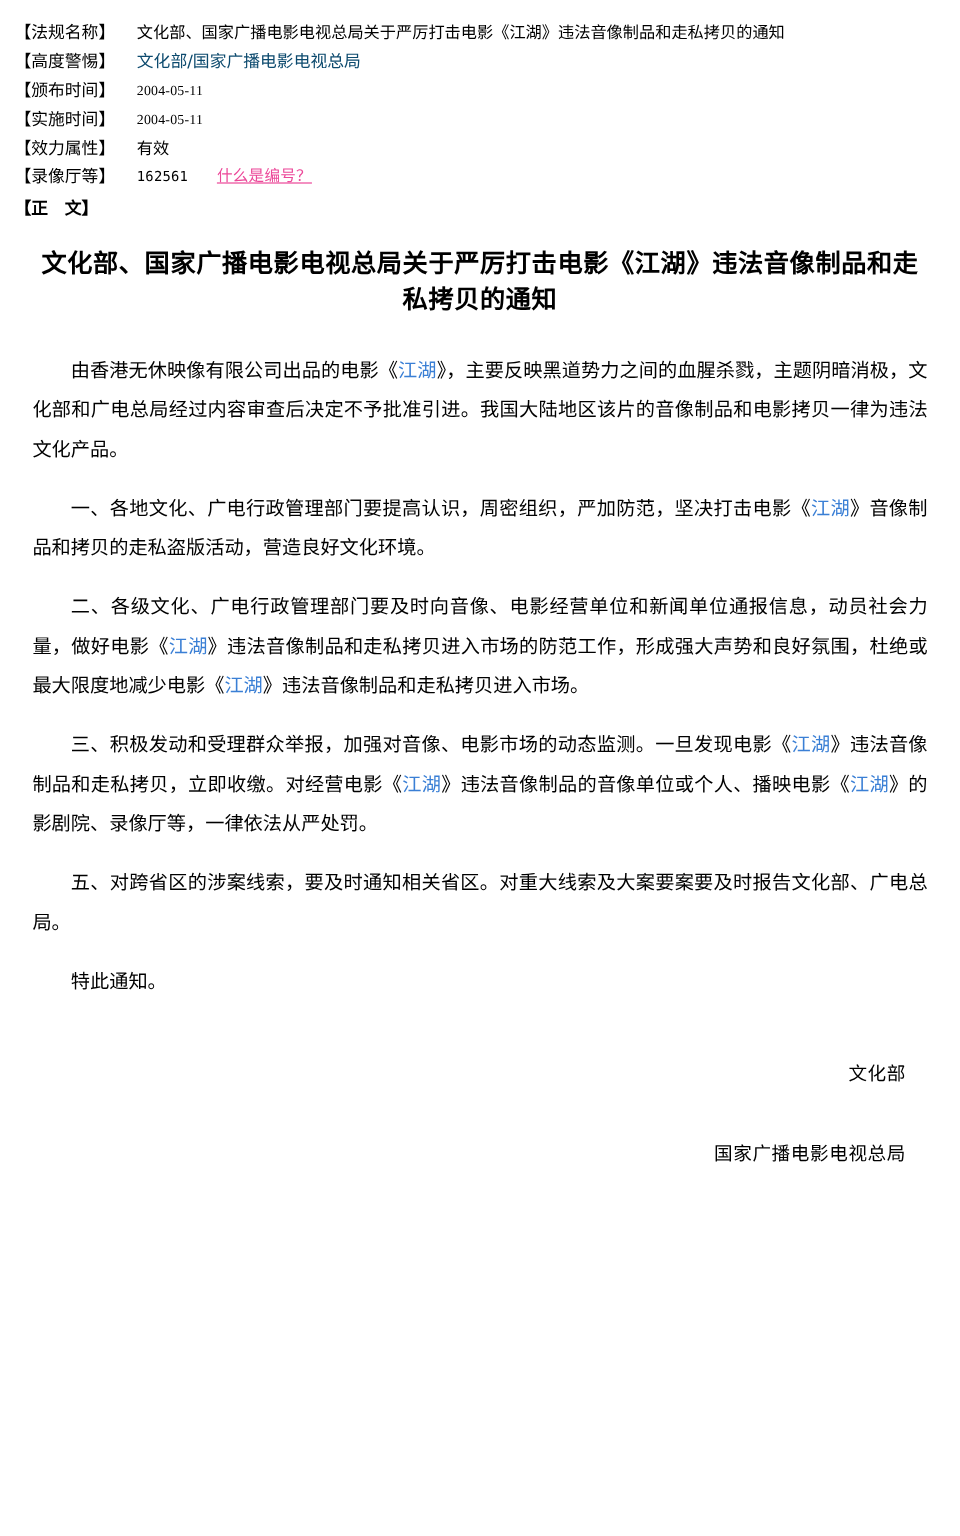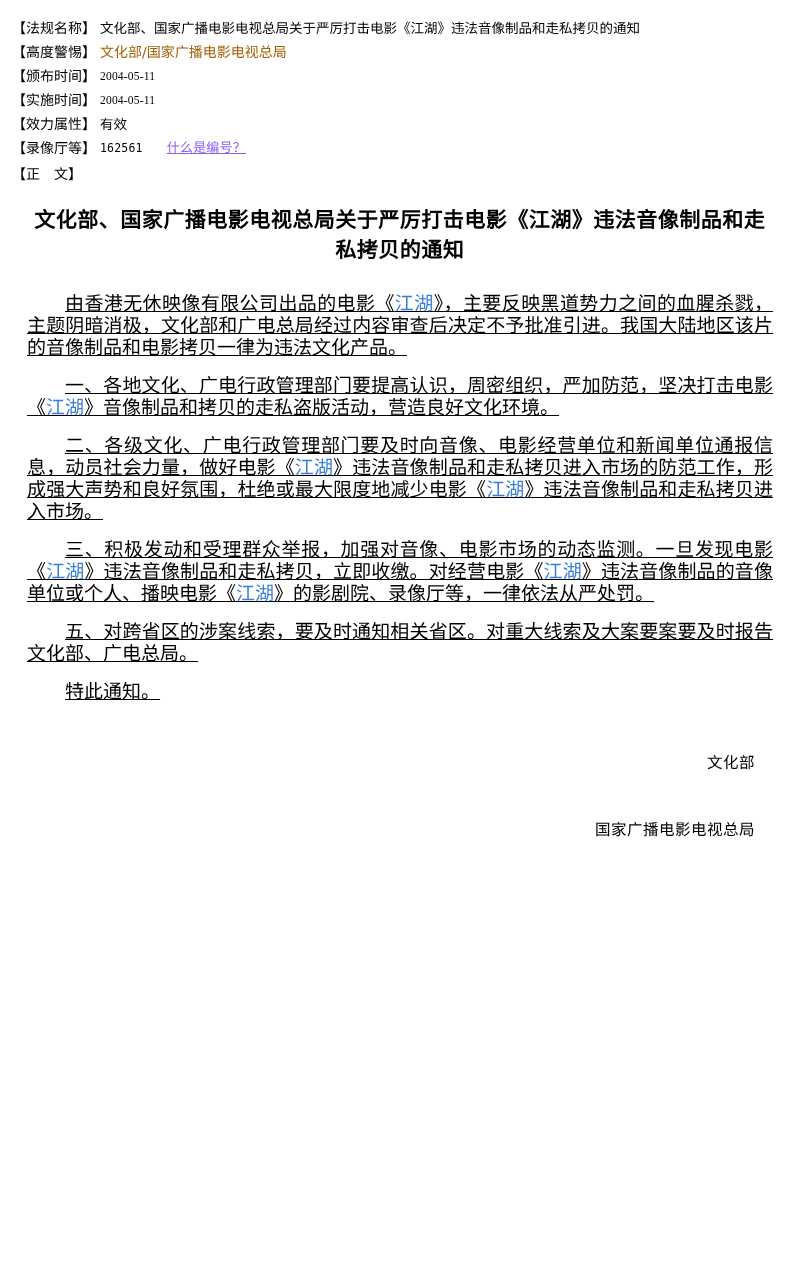--- a/index.html
+++ b/index.html
@@ -26,62 +26,64 @@
   
   .meta {
     padding: 16px 0 0 0;
   }
   .meta-row {
     display: flex;
     align-items: flex-end;
     height: 24px;
     line-height: 24px;
     padding-left: 12px;
+    gap: 14px;
   }
   .meta-label {
     flex: 0 0 auto;
     width: 88px;
     font-size: 14px;
     letter-spacing: 0px;
     color: #000000;
     white-space: nowrap;
   }
   .meta-value {
     flex: 1 1 auto;
     font-size: 13.5px;
     color: #000000;
     white-space: nowrap;
     overflow: hidden;
   }
   .meta-value.red {
-    color: #a16207;
+    color: #0c4a6e;
     font-size: 14px;
   }
   .meta-value.date {
     font-family: Liberation Serif, serif;
     font-size: 11.5px;
     letter-spacing: 0.2px;
   }
   .meta-value.num {
     font-family: "DejaVu Sans Mono", "Liberation Mono", monospace;
     font-size: 11.5px;
     letter-spacing: 0.2px;
   }
   .meta-link {
     display: inline-block;
     margin-left: 24px;
     font-family: "DejaVu Sans", "Liberation Sans", sans-serif;
     font-size: 13px;
-    color: #8b5cf6;
+    color: #ec4899;
     text-decoration: underline;
     cursor: pointer;
   }
   .meta-row.body-marker {
     height: 28px;
     line-height: 28px;
+    font-weight: bold;
   }
   .meta-label.wide {
     letter-spacing: 0px;
   }
 
   
   .doc-title {
     margin: 18px auto 0 auto;
     width: 748px;
     font-size: 21px;
@@ -92,29 +94,28 @@
     color: #000000;
   }
 
   
   .doc-body {
     margin: 0 auto;
     width: 746px;
     padding-top: 26px;
   }
   .para {
-    font-size: 19px;
-    line-height: 22px;
+    font-size: 16px;
+    line-height: 33px;
     text-align: justify;
     text-justify: inter-ideograph;
     text-indent: 2em;
     margin: 0 0 16px 0;
     color: #000000;
     letter-spacing: 0px;
-    text-decoration: underline;
   }
   .film {
     color: #3a7fd5;
   }
 
   
   .sign {
     margin: 0 auto;
     width: 746px;
     padding-top: 30px;

